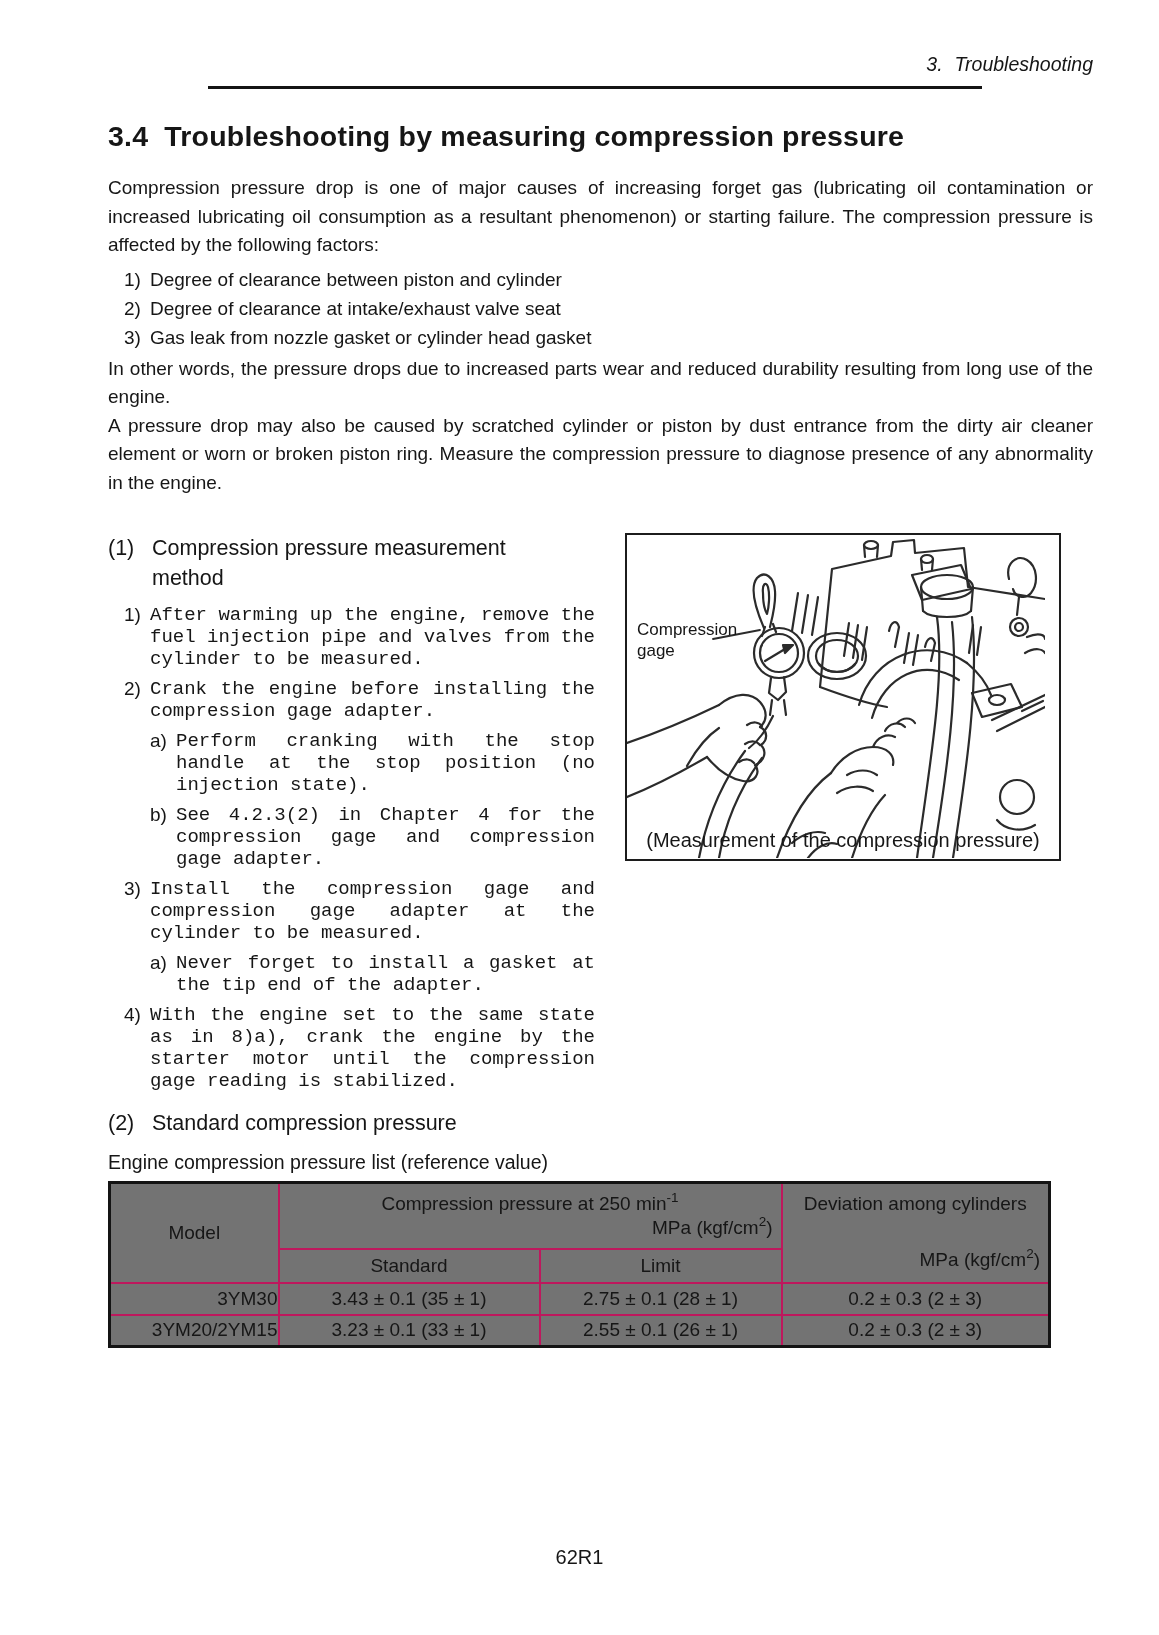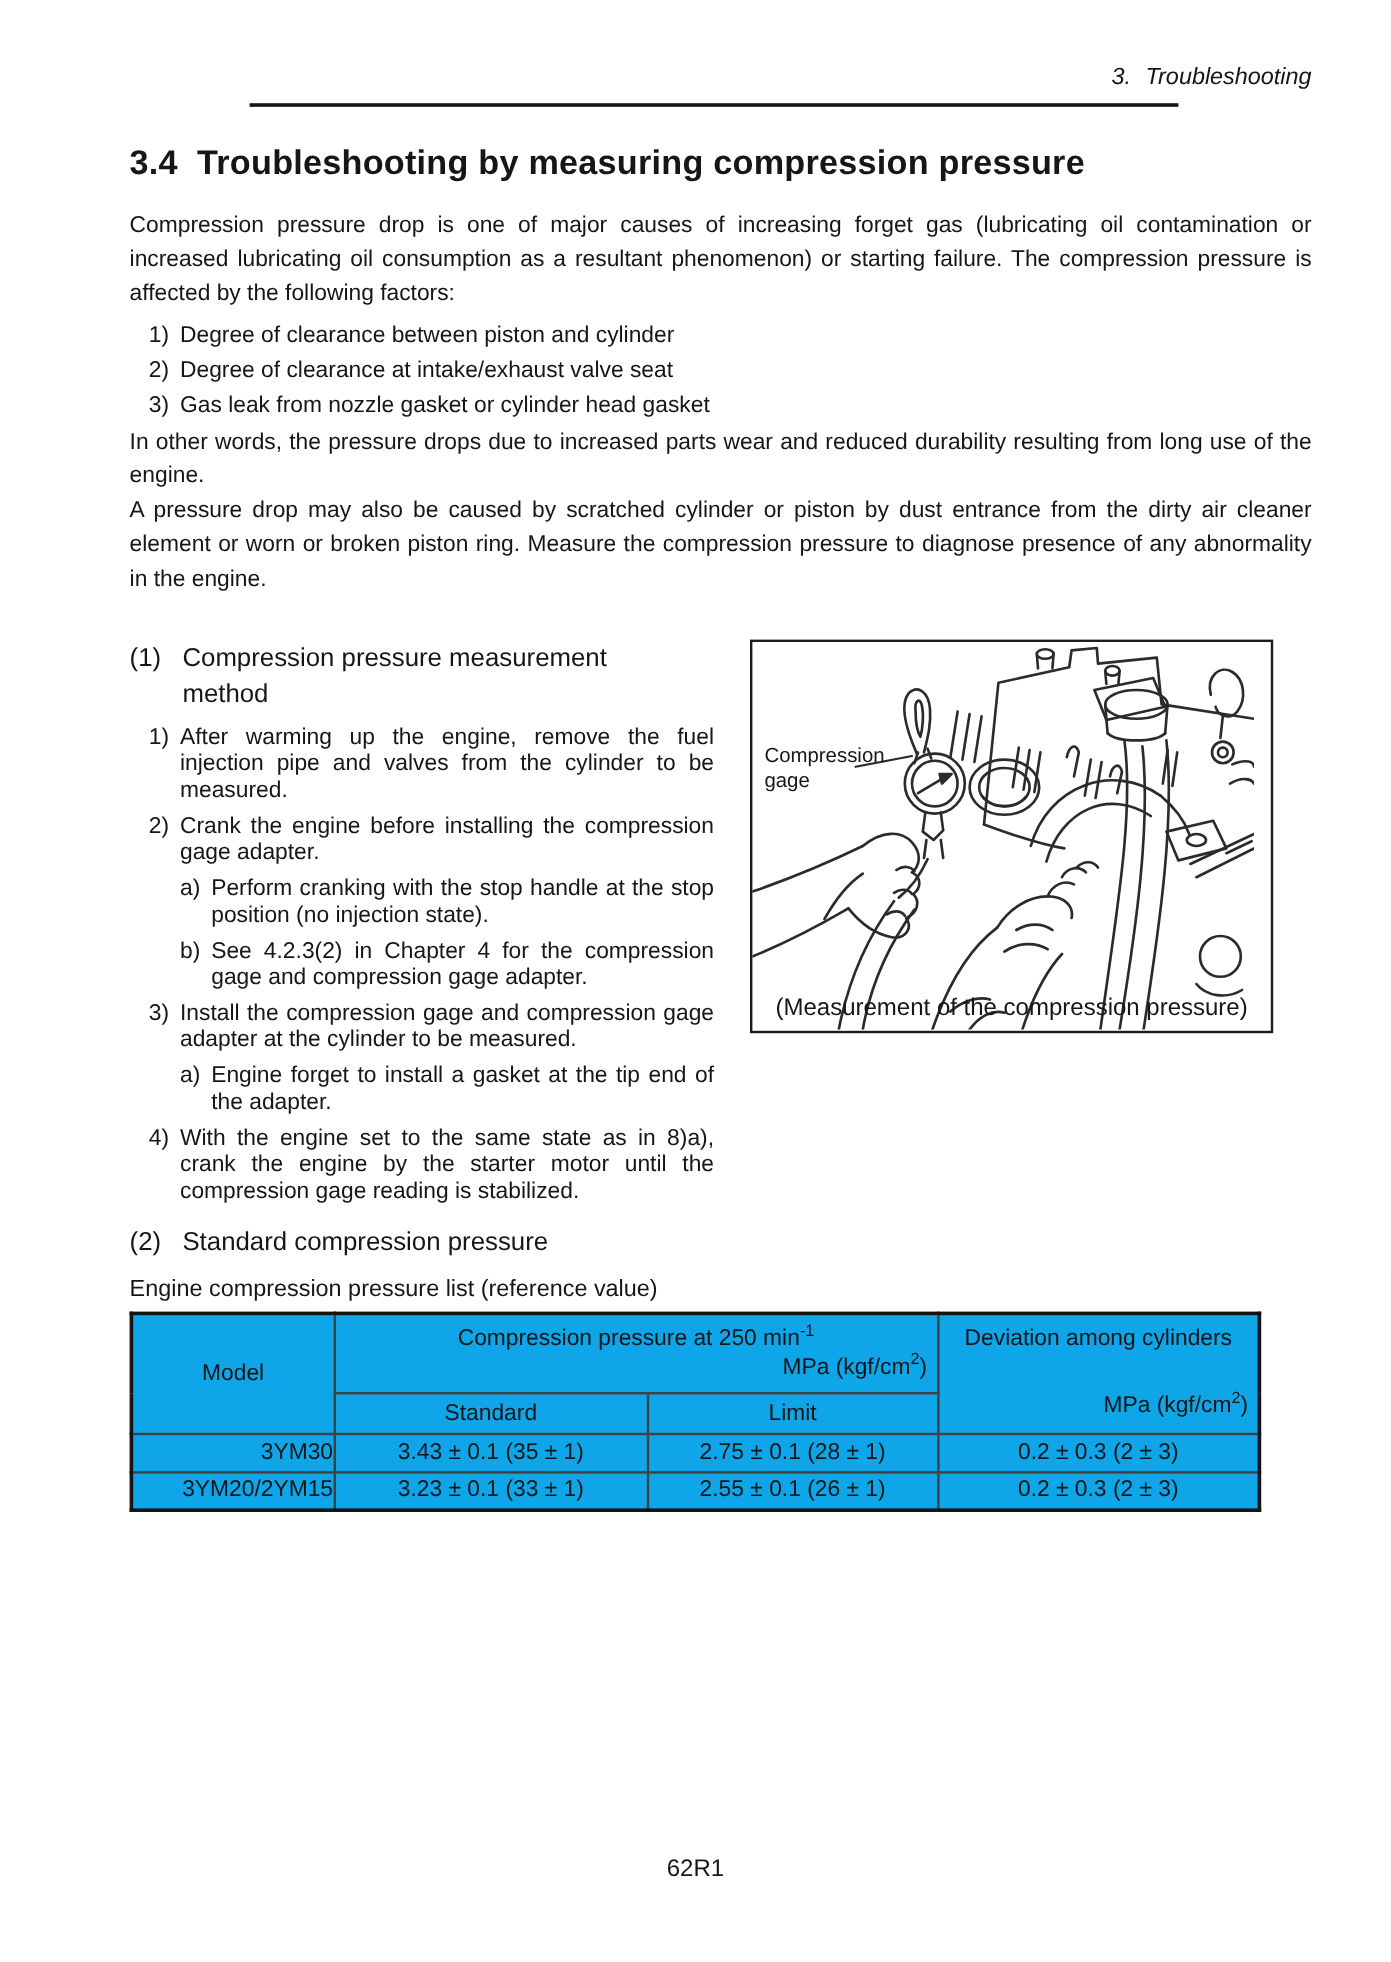--- a/index.html
+++ b/index.html
@@ -74,21 +74,21 @@
   .step,.substep{
     display:flex;
     font-size:19px;
     line-height:22px;
     margin-top:8px;
     text-align:justify;
   }
   .step{padding-left:16px;}
   .substep{padding-left:42px;}
   .step .li-num,.substep .li-num{flex:0 0 26px;text-align:left;}
-  .step .li-text,.substep .li-text{flex:1;}
+  .step .li-text,.substep .li-text{flex:1;font-family:Liberation Mono, monospace;}
   
   .figure-box{
     position:relative;
     width:436px;height:328px;
     border:2.5px solid #1c1c1c;
     box-sizing:border-box;
     background:#fff;
   }
   .figure-box svg{position:absolute;left:0;top:0;}
   .fig-label{
@@ -108,26 +108,26 @@
     line-height:24px;
   }
   table.spec{
     margin-top:7px;
     border-collapse:collapse;
     table-layout:fixed;
     width:940px;
     border:3px solid #141414;
   }
   table.spec td,table.spec th{
-    border:2px solid #404040;
+    border:2px solid #be185d;
     font-size:19px;
     font-weight:normal;
     padding:0;
     box-sizing:border-box;
-    background:#0ea5e9;
+    background:#737373;
     color:#161616;
   }
   col.c-model{width:169px;}
   col.c-standard{width:261px;}
   col.c-limit{width:242px;}
   col.c-dev{width:268px;}
   .row-group{height:66px;}
   .row-sub{height:34px;}
   .row-data{height:32px;}
   .cell-model{text-align:center;vertical-align:middle;}
@@ -212,21 +212,21 @@
           <div class="substep">
             <span class="li-num">b)</span>
             <div class="li-text">See 4.2.3(2) in Chapter 4 for the compression gage and compression gage adapter.</div>
           </div>
           <div class="step">
             <span class="li-num">3)</span>
             <div class="li-text">Install the compression gage and compression gage adapter at the cylinder to be measured.</div>
           </div>
           <div class="substep">
             <span class="li-num">a)</span>
-            <div class="li-text">Engine forget to install a gasket at the tip end of the adapter.</div>
+            <div class="li-text">Never forget to install a gasket at the tip end of the adapter.</div>
           </div>
           <div class="step">
             <span class="li-num">4)</span>
             <div class="li-text">With the engine set to the same state as in 8)a), crank the engine by the starter motor until the compression gage reading is stabilized.</div>
           </div>
         </div>
       </div>
 
       <div class="col-right">
         <div class="figure-box">

